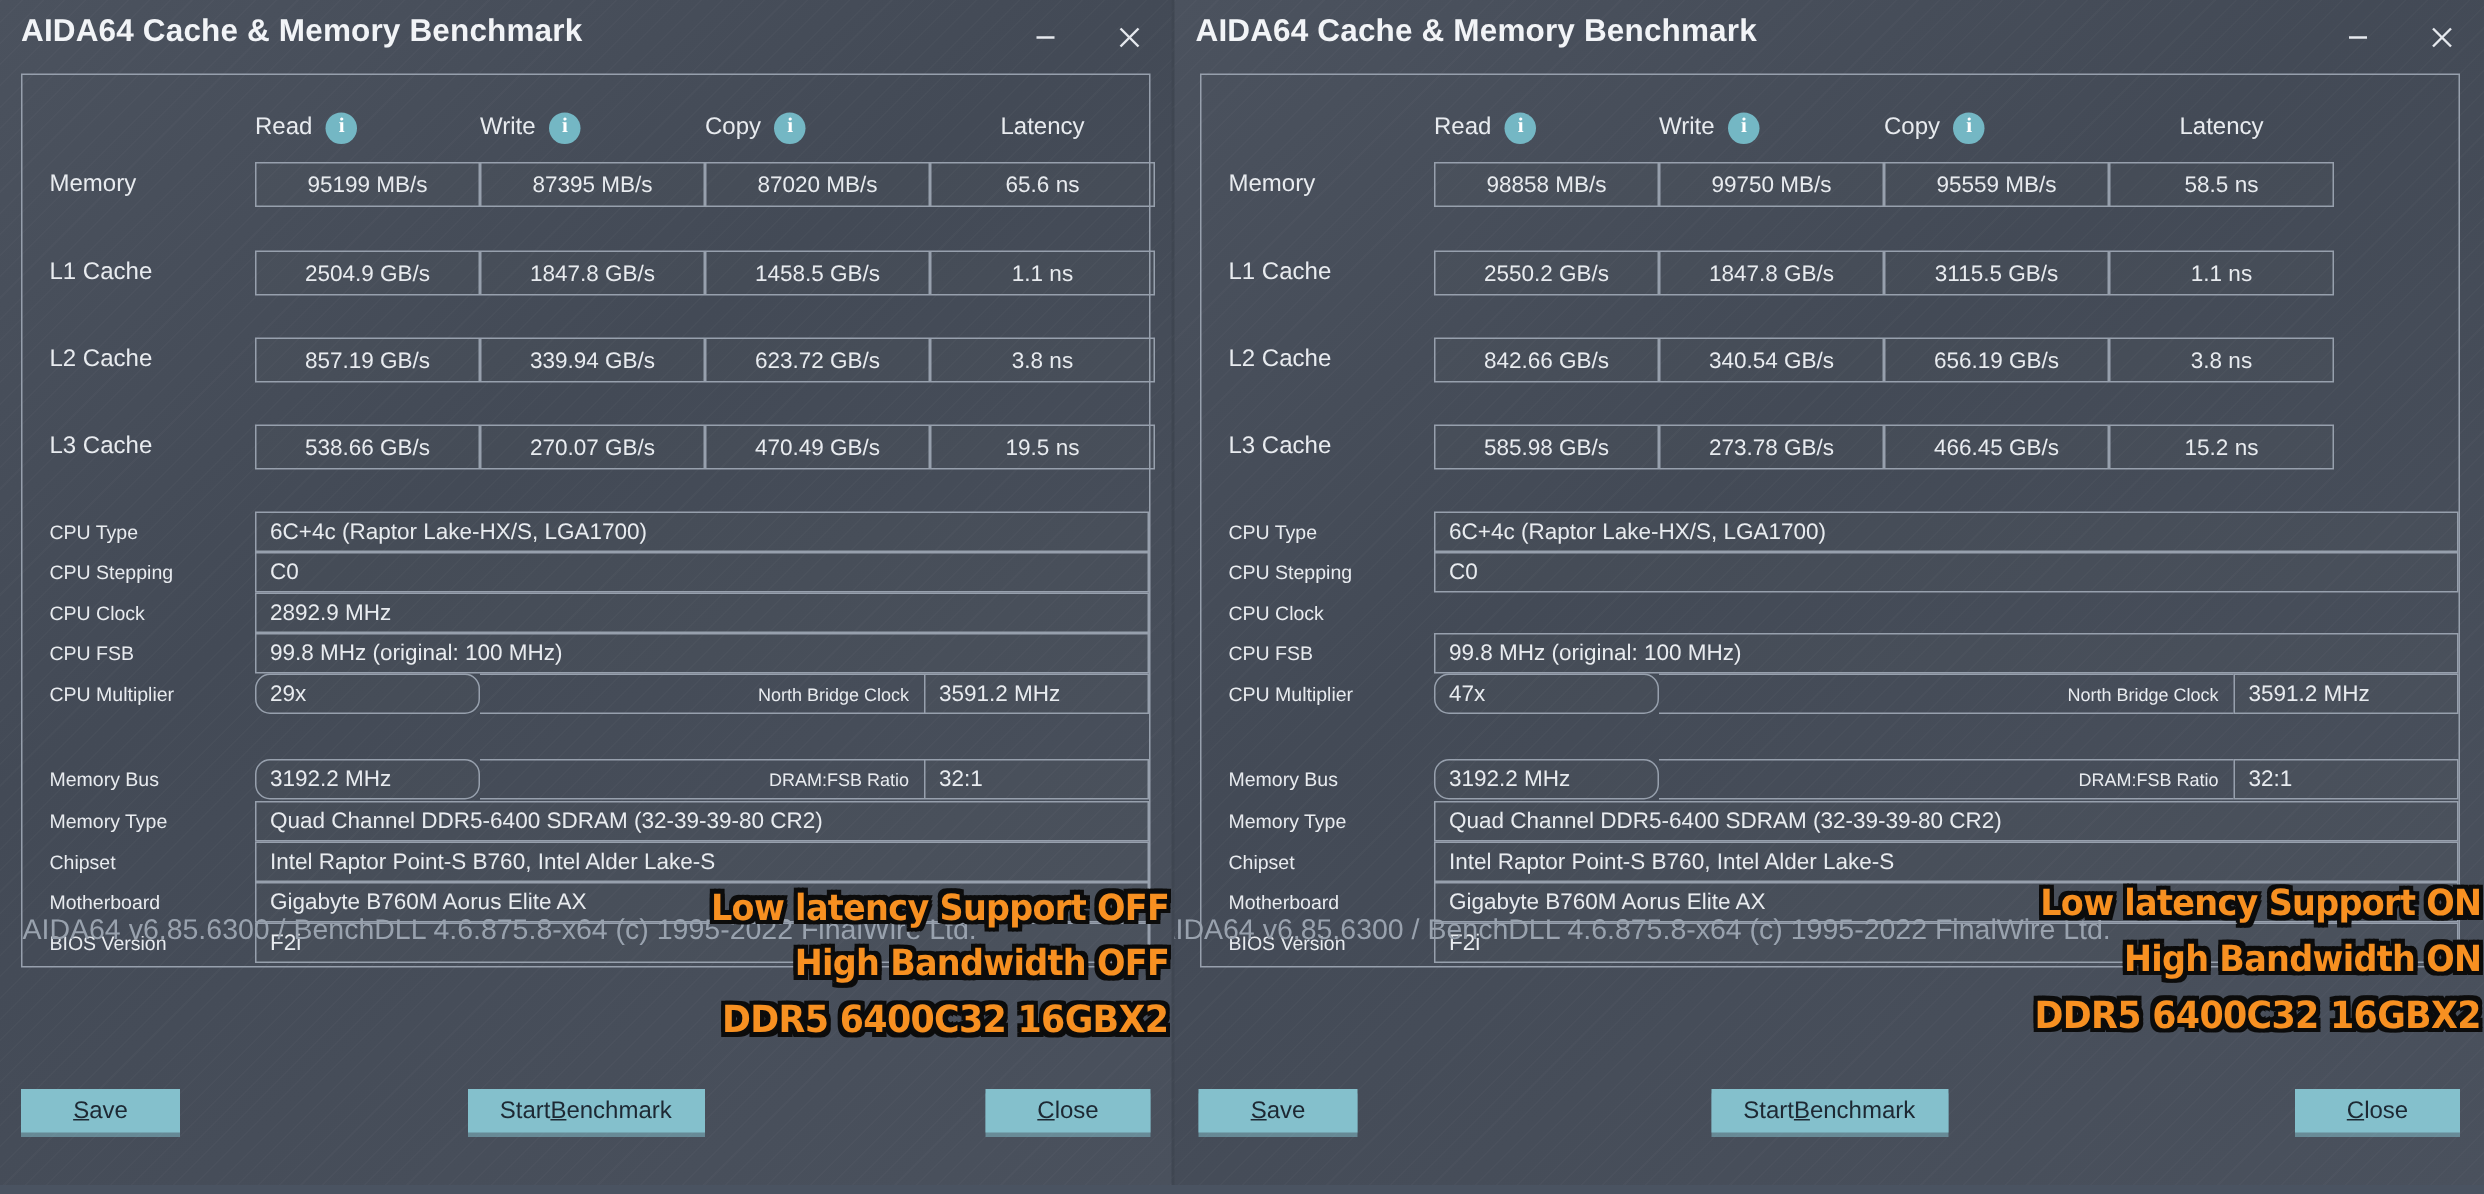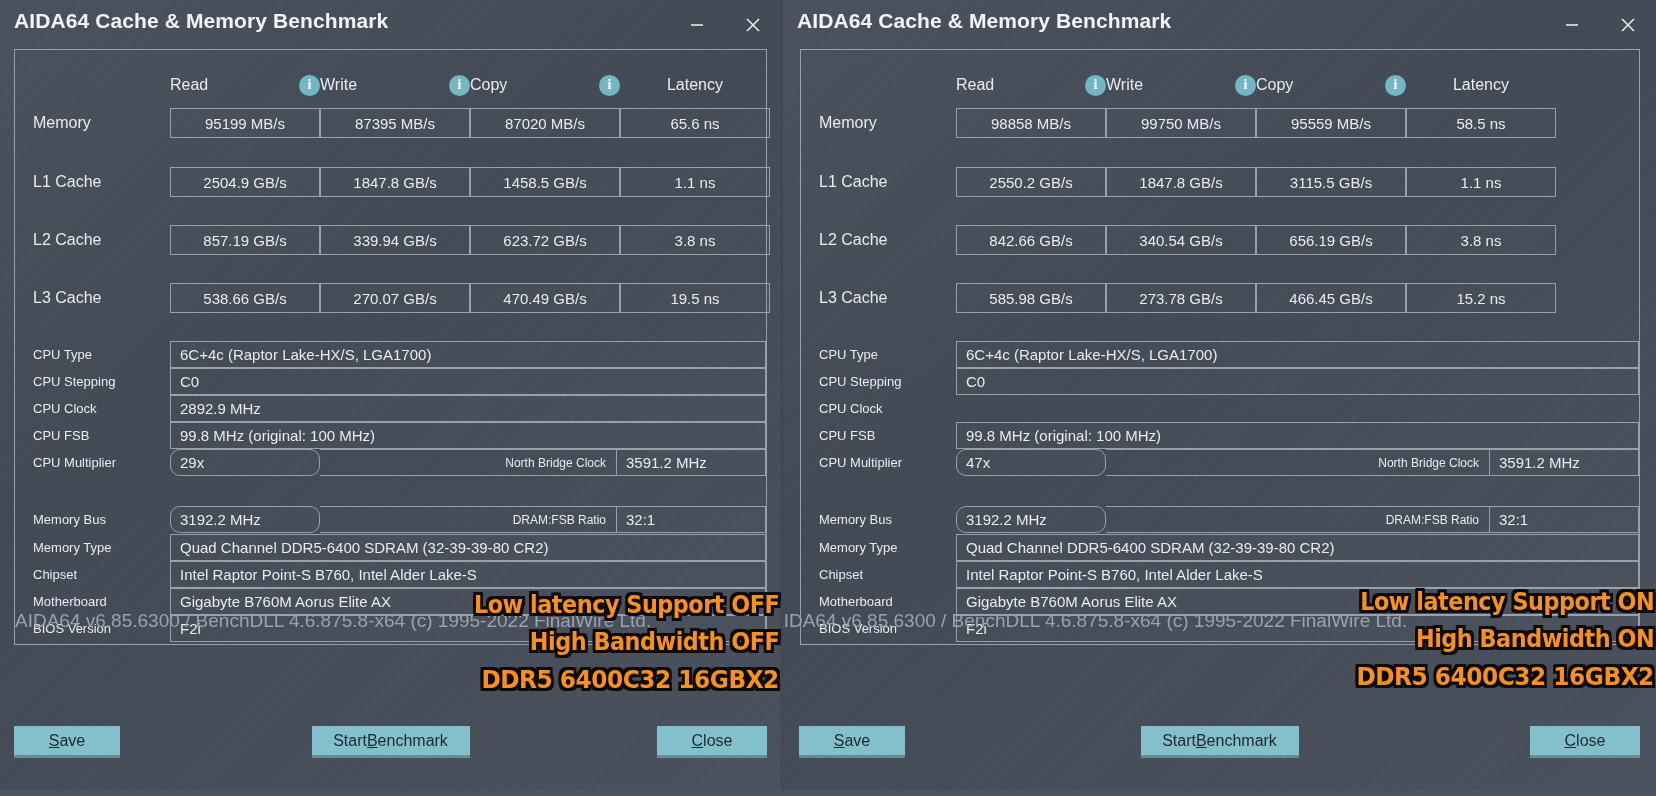--- a/index.html
+++ b/index.html
@@ -48,21 +48,21 @@
     border:1px solid #97a0ad;
     height:596px;
     box-sizing:border-box;
   }
   .win-right .panel{left:17px;right:16px;}
   .bench-head{
     display:flex;position:absolute;top:22px;left:0;right:0;height:26px;
   }
   .bh-label{width:155px;flex:0 0 155px;}
   .bh-cell{
-    flex:0 0 150px;display:flex;align-items:center;justify-content:space-between;gap:9px;
+    flex:0 0 150px;display:flex;align-items:center;justify-content:flex-start;gap:9px;
     font-size:16px;color:#e8ebef;
   }
   .bh-cell.lat{justify-content:center;}
   .info-ic{
     width:21px;height:21px;border-radius:50%;
     background:#74b7c4;
     display:inline-flex;align-items:center;justify-content:center;
     color:#ffffff;font-size:14px;font-weight:bold;font-family:"Liberation Serif",serif;
     line-height:1;
   }

